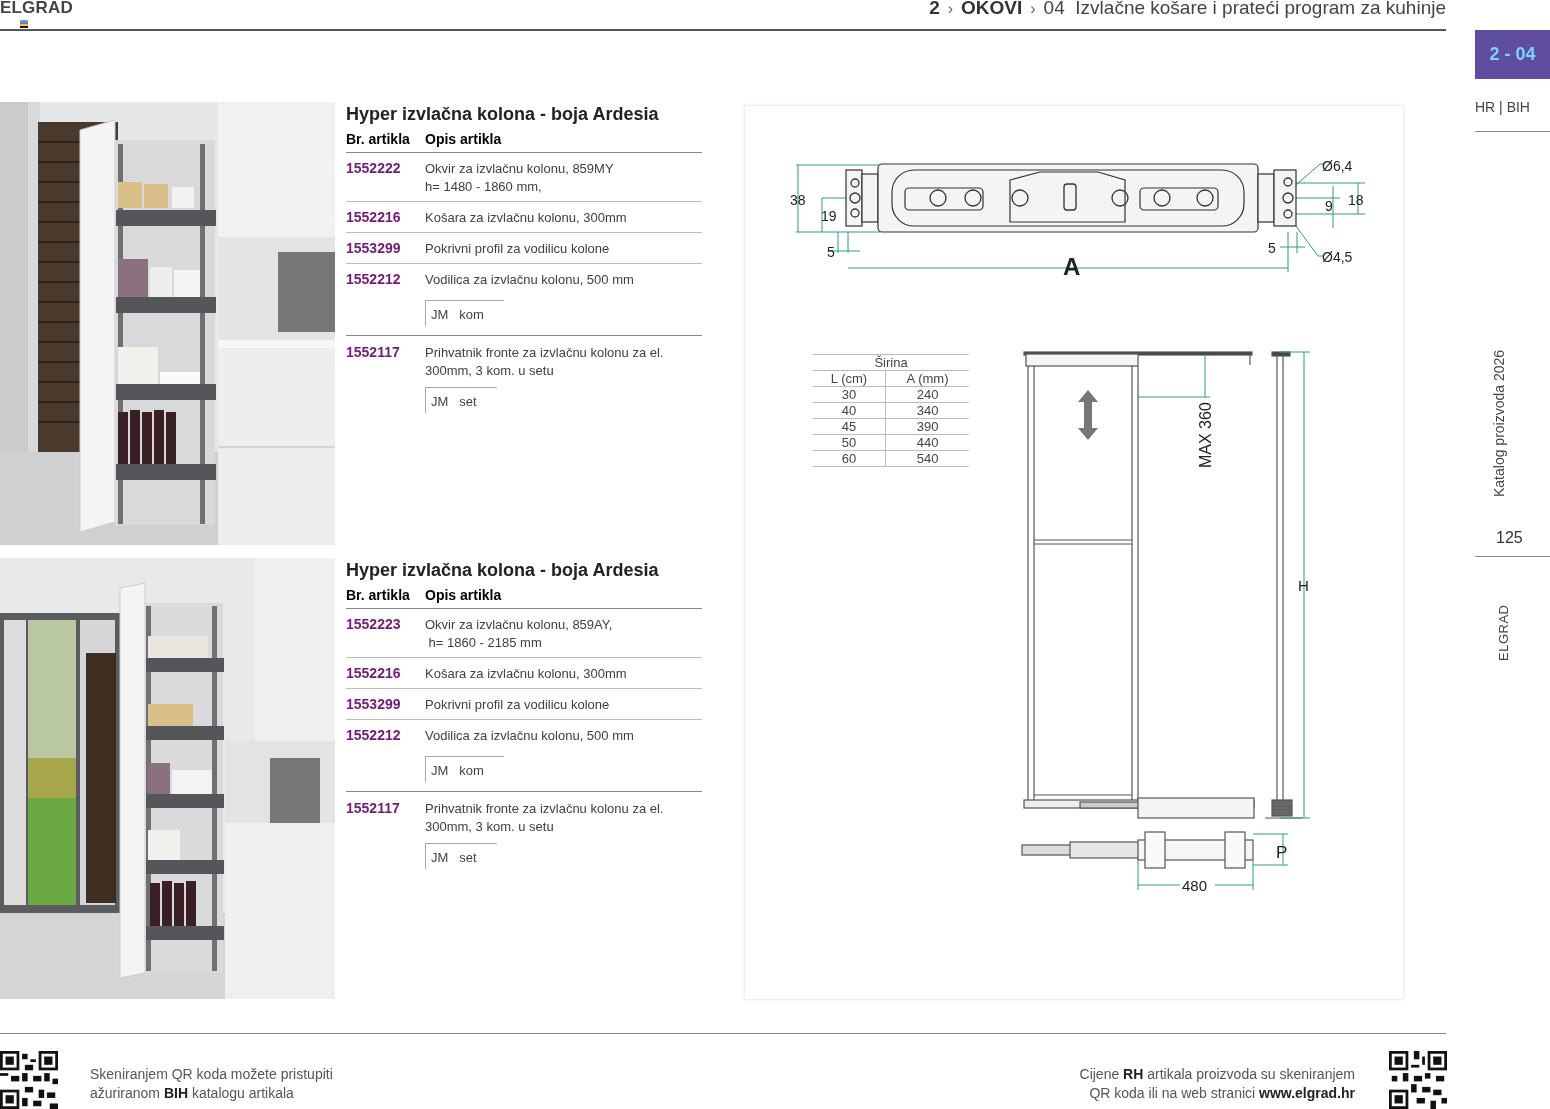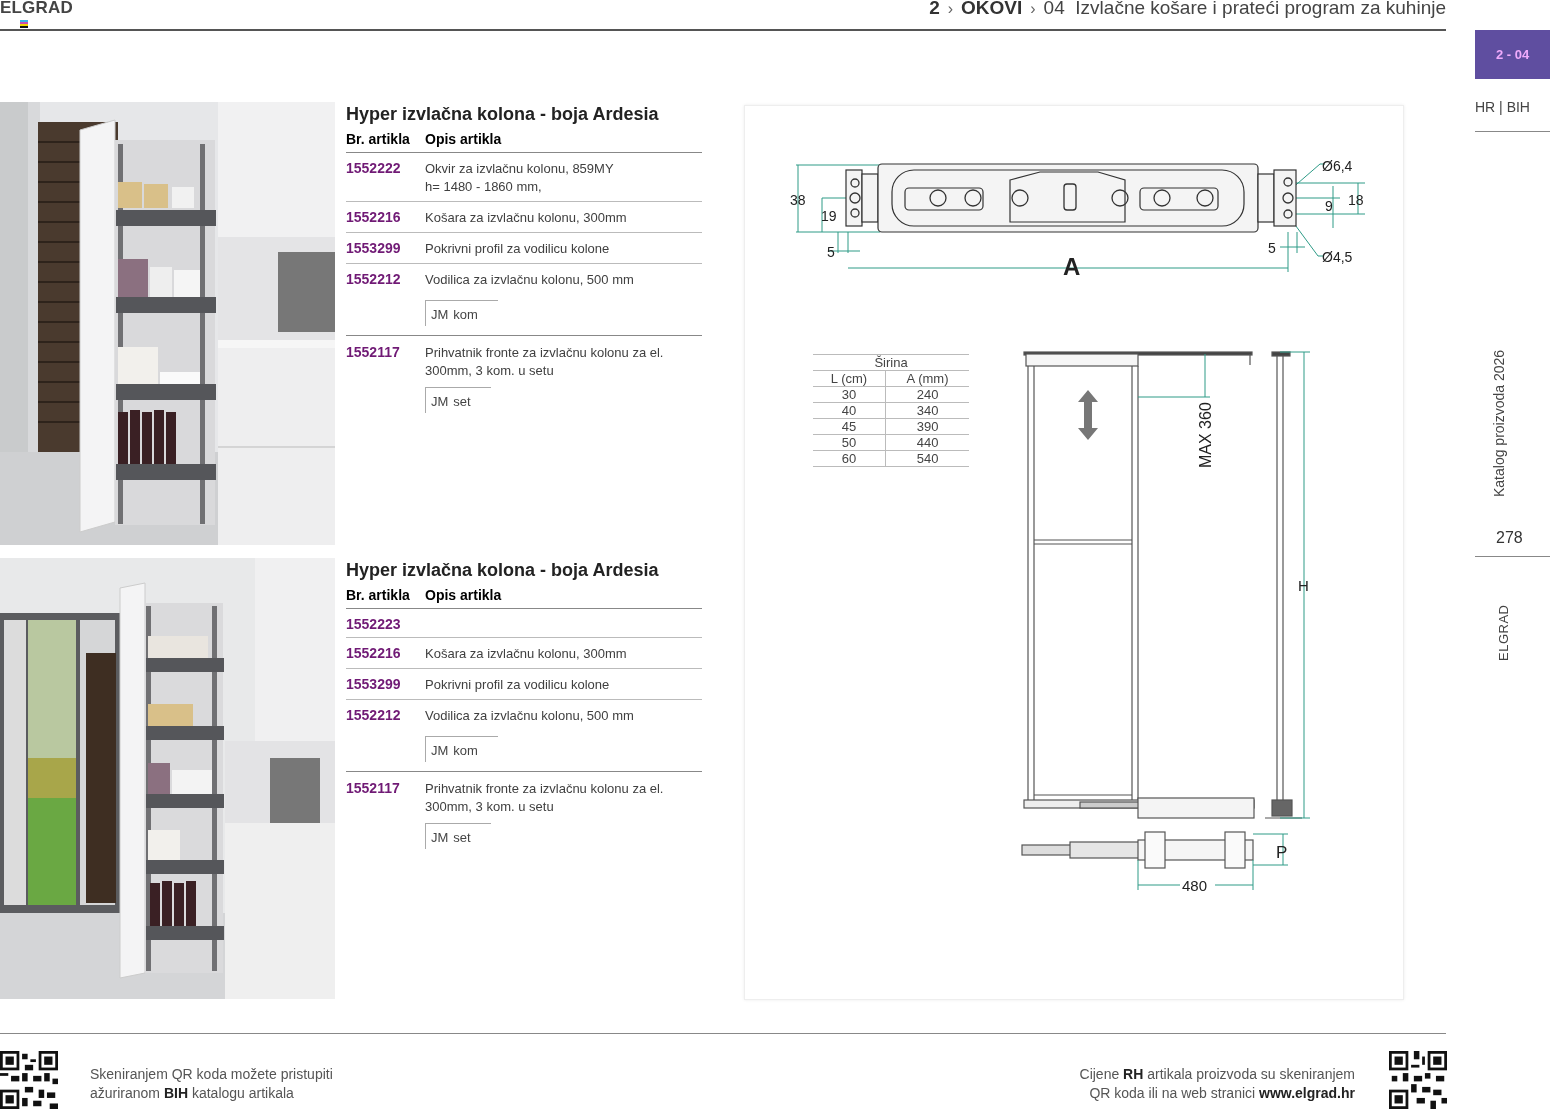--- a/index.html
+++ b/index.html
@@ -9,42 +9,42 @@
   
   .brand { position: absolute; left: 0; top: -2px; font-size: 17px; font-weight: bold; color: #444; letter-spacing: 0.2px; }
   .brand-flag { position: absolute; left: 20px; top: 20px; width: 8px; height: 8px; }
   .brand-flag span { display: block; height: 2px; }
   .header-rule { position: absolute; left: 0; top: 29px; width: 1446px; height: 2px; background: #555; }
   .breadcrumb { position: absolute; right: 104px; top: -3px; font-size: 19px; color: #444; white-space: nowrap; }
   .breadcrumb .strong { font-weight: bold; color: #333; }
   .breadcrumb .sep { color: #666; margin: 0 8px; font-size: 16px; }
 
   
-  .chapter-tab { position: absolute; left: 1475px; top: 30px; width: 75px; height: 49px; background: #5f4ea0; color: #f0abfc; font-weight: bold; font-size: 13px; display: flex; align-items: center; justify-content: center; }
+  .chapter-tab { position: absolute; left: 1475px; top: 30px; width: 75px; height: 49px; background: #5f4ea0; color: #7dd3fc; font-weight: bold; font-size: 18px; display: flex; align-items: center; justify-content: center; }
   .lang { position: absolute; left: 1475px; top: 99px; font-size: 14px; color: #444; text-align: right; }
   .lang-rule { position: absolute; left: 1475px; top: 131px; width: 75px; height: 1px; background: #888; }
   .vert-catalog { position: absolute; left: 1491px; top: 497px; transform-origin: left top; transform: rotate(-90deg); font-size: 14px; color: #444; white-space: nowrap; }
   .page-num { position: absolute; left: 1496px; top: 529px; font-size: 16px; color: #333; }
   .page-rule { position: absolute; left: 1475px; top: 556px; width: 75px; height: 1px; background: #888; }
   .vert-brand { position: absolute; left: 1496px; top: 661px; transform-origin: left top; transform: rotate(-90deg); font-size: 13px; color: #444; white-space: nowrap; letter-spacing: 0.5px; }
 
   
   .photo { position: absolute; left: 0; width: 335px; overflow: hidden; background: #e9e9ea; }
   .photo svg { display: block; }
 
   
   .product { position: absolute; left: 346px; width: 356px; }
   .product h2 { font-size: 18px; font-weight: bold; color: #222; margin-bottom: 6px; }
   .thead { display: flex; font-size: 14px; font-weight: bold; color: #000000; padding-bottom: 5px; border-bottom: 1px solid #888; }
   .thead .c1 { width: 79px; }
   .row { display: flex; font-size: 13px; padding: 7px 0 5px 0; border-bottom: 1px solid #bbb; }
   .row.noline { border-bottom: none; }
   .row .code { width: 79px; font-weight: bold; color: #701a75; font-size: 14px; }
   .row .desc { color: #404040; line-height: 18px; flex: 1; }
-  .unit { display: inline-flex; gap: 5px; font-size: 13px; color: #444; border-left: 1px solid #aaa; border-top: 1px solid #aaa; padding: 6px 20px 4px 5px; margin-left: 79px; }
+  .unit { display: inline-flex; gap: 11px; font-size: 13px; color: #444; border-left: 1px solid #aaa; border-top: 1px solid #aaa; padding: 6px 20px 4px 5px; margin-left: 79px; }
   .unit-wrap { padding: 6px 0 9px 0; border-bottom: 1px solid #888; }
   .unit-wrap.last { border-bottom: none; }
 
   
   .tech-panel { position: absolute; left: 744px; top: 105px; width: 660px; height: 895px; border: 1px solid #eee; box-shadow: 0 0 3px rgba(0,0,0,0.08); background: #fff; }
 
   .width-table { position: absolute; left: 813px; top: 354px; width: 156px; border-collapse: collapse; font-size: 13px; color: #444; }
   .width-table td, .width-table th { font-weight: normal; text-align: center; height: 15px; border-bottom: 1px solid #bbb; }
   .width-table tr:first-child th { border-top: 1px solid #bbb; }
   .width-table td:first-child, .width-table th.lcol { border-right: 1px solid #bbb; }
@@ -68,21 +68,21 @@
 </div>
 <div class="header-rule"></div>
 <div class="breadcrumb">
   <span class="strong">2</span><span class="sep">›</span><span class="strong">OKOVI</span><span class="sep">›</span><span>04</span>&nbsp;&nbsp;<span>Izvlačne košare i prateći program za kuhinje</span>
 </div>
 
 <div class="chapter-tab">2 - 04</div>
 <div class="lang">HR | BIH</div>
 <div class="lang-rule"></div>
 <div class="vert-catalog">Katalog proizvoda 2026</div>
-<div class="page-num">278</div>
+<div class="page-num">125</div>
 <div class="page-rule"></div>
 <div class="vert-brand">ELGRAD</div>
 
 <div class="photo" style="top:102px;height:443px;">
   <svg width="335" height="443" viewBox="0 0 335 443">
     <rect width="335" height="443" fill="#e6e7e9"></rect>
     <rect x="0" y="0" width="40" height="360" fill="#d8d9db"></rect>
     <rect x="0" y="0" width="28" height="350" fill="#c9cbcc"></rect>
     <g fill="#4a3a2e">
         <rect x="38" y="20" width="80" height="330"></rect>
@@ -223,20 +223,24 @@
 </div>
 
 <div class="product" style="top:560px;">
   <h2>Hyper izvlačna kolona - boja Ardesia</h2>
   <div class="thead">
     <div class="c1">Br. artikla</div>
     <div>Opis artikla</div>
   </div>
   <div class="row">
     <div class="code">1552223</div>
+    <div class="desc">
+        <div>Okvir za izvlačnu kolonu, 859AY,</div>
+        <div style="white-space:pre"> h= 1860 - 2185 mm</div>
+      </div>
   </div>
   <div class="row">
     <div class="code">1552216</div>
     <div class="desc">Košara za izvlačnu kolonu, 300mm</div>
   </div>
   <div class="row">
     <div class="code">1553299</div>
     <div class="desc">Pokrivni profil za vodilicu kolone</div>
   </div>
   <div class="row noline">

